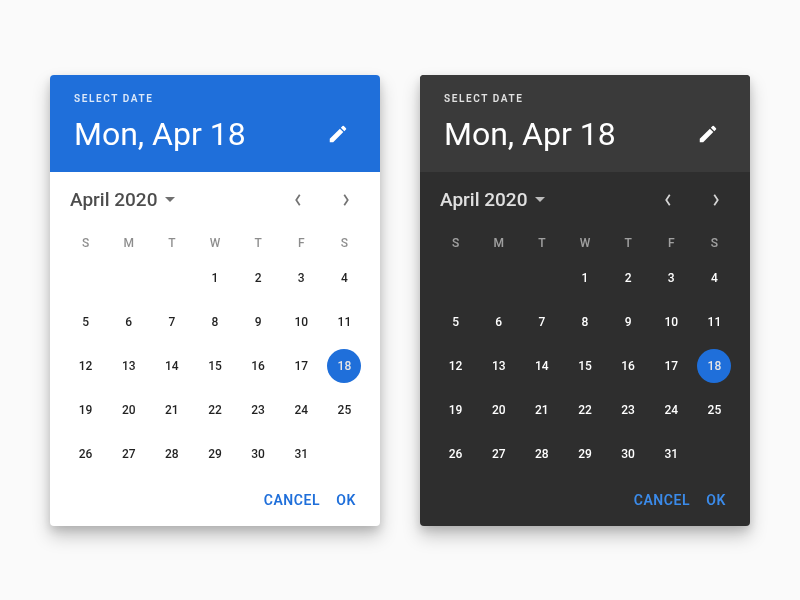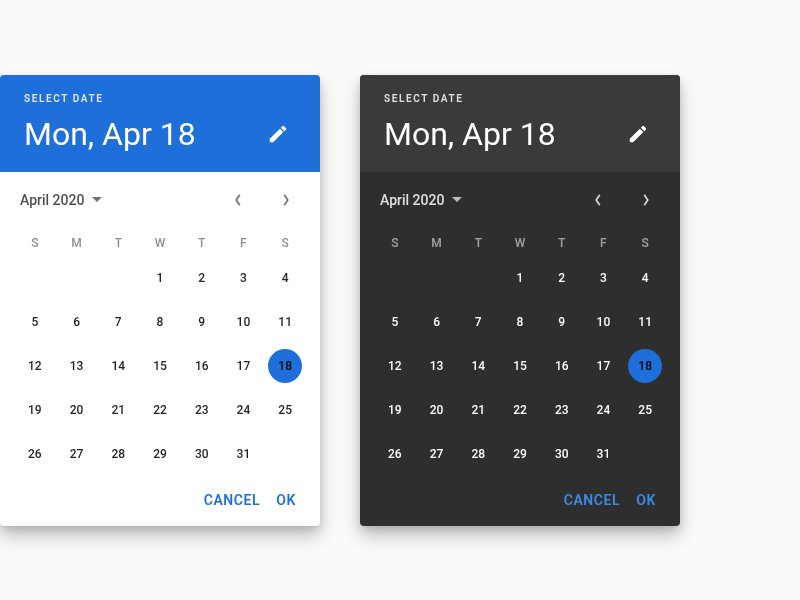--- a/index.html
+++ b/index.html
@@ -1,47 +1,47 @@
 <!DOCTYPE html>
 <html><head>
 <meta charset="utf-8">
 <style>
   html,body{margin:0;padding:0;width:800px;height:600px;background:#fafafa;font-family:Roboto,"Helvetica Neue",Arial,sans-serif;-webkit-font-smoothing:antialiased;}
-  .stage{width:680px;height:600px;display:flex;align-items:center;justify-content:center;gap:40px;}
+  .stage{width:800px;height:600px;display:flex;align-items:center;justify-content:center;gap:40px;}
   .picker{width:330px;border-radius:4px;box-shadow:0 10px 18px rgba(0,0,0,.22),0 4px 8px rgba(0,0,0,.12);overflow:hidden;display:flex;flex-direction:column;}
   .picker.light{background:#fff;color:rgba(0,0,0,.87);}
   .picker.dark{background:#2e2e2e;color:#fff;}
   .header{padding:18px 24px 20px;}
   .light .header{background:#1f6fda;color:#fff;}
   .dark  .header{background:#3a3a3a;color:#fff;}
   .overline{font-size:10px;font-weight:600;letter-spacing:1.6px;text-transform:uppercase;opacity:.85;}
   .headline-row{display:flex;align-items:center;justify-content:space-between;margin-top:12px;}
   .headline{font-size:32px;font-weight:400;line-height:1;}
   .icon-btn{width:36px;height:36px;display:flex;align-items:center;justify-content:center;border-radius:50%;cursor:pointer;}
   .icon-btn svg{width:22px;height:22px;fill:currentColor;}
   .subhead{display:flex;align-items:center;justify-content:space-between;padding:14px 20px 6px;}
-  .month-btn{display:flex;align-items:center;gap:8px;font-size:14px;font-weight:500;cursor:pointer;}
+  .month-btn{display:flex;align-items:center;gap:8px;font-size:19px;font-weight:500;cursor:pointer;}
   .light .month-btn{color:rgba(0,0,0,.70);}
   .dark  .month-btn{color:rgba(255,255,255,.85);}
   .tri{width:0;height:0;border-left:5px solid transparent;border-right:5px solid transparent;border-top:5px solid currentColor;opacity:.8;}
   .navs{display:flex;gap:20px;}
   .chev{width:28px;height:28px;display:flex;align-items:center;justify-content:center;cursor:pointer;}
   .light .chev{color:rgba(0,0,0,.55);}
   .dark  .chev{color:rgba(255,255,255,.80);}
   .chev svg{width:10px;height:14px;fill:none;stroke:currentColor;stroke-width:2;}
   .grid{display:grid;grid-template-columns:repeat(7,1fr);padding:8px 14px 0;}
   .dow{text-align:center;font-size:12px;font-weight:500;padding:8px 0;}
   .light .dow{color:rgba(0,0,0,.45);}
   .dark  .dow{color:rgba(255,255,255,.55);}
   .days{display:grid;grid-template-columns:repeat(7,1fr);padding:0 14px 6px;row-gap:4px;}
   .day{height:40px;display:flex;align-items:center;justify-content:center;}
   .day-btn{width:34px;height:34px;border-radius:50%;display:flex;align-items:center;justify-content:center;font-size:12px;font-weight:500;cursor:pointer;}
   .light .day-btn{color:rgba(0,0,0,.87);}
   .dark  .day-btn{color:#fff;}
-  .day-btn.selected{background:#1f6fda;color:#000000;}
+  .day-btn.selected{background:#1f6fda;color:#e5e5e5;}
   .dark .day-btn.selected{background:#1f6fda;}
   .actions{display:flex;justify-content:flex-end;gap:16px;padding:12px 24px 18px;}
   .tbtn{font-size:14px;font-weight:600;letter-spacing:.6px;color:#1f6fda;cursor:pointer;text-transform:uppercase;}
   .dark .tbtn{color:#3b8bea;}
 </style>
 </head>
 <body>
 
 <div class="stage">
   <div class="picker light">

